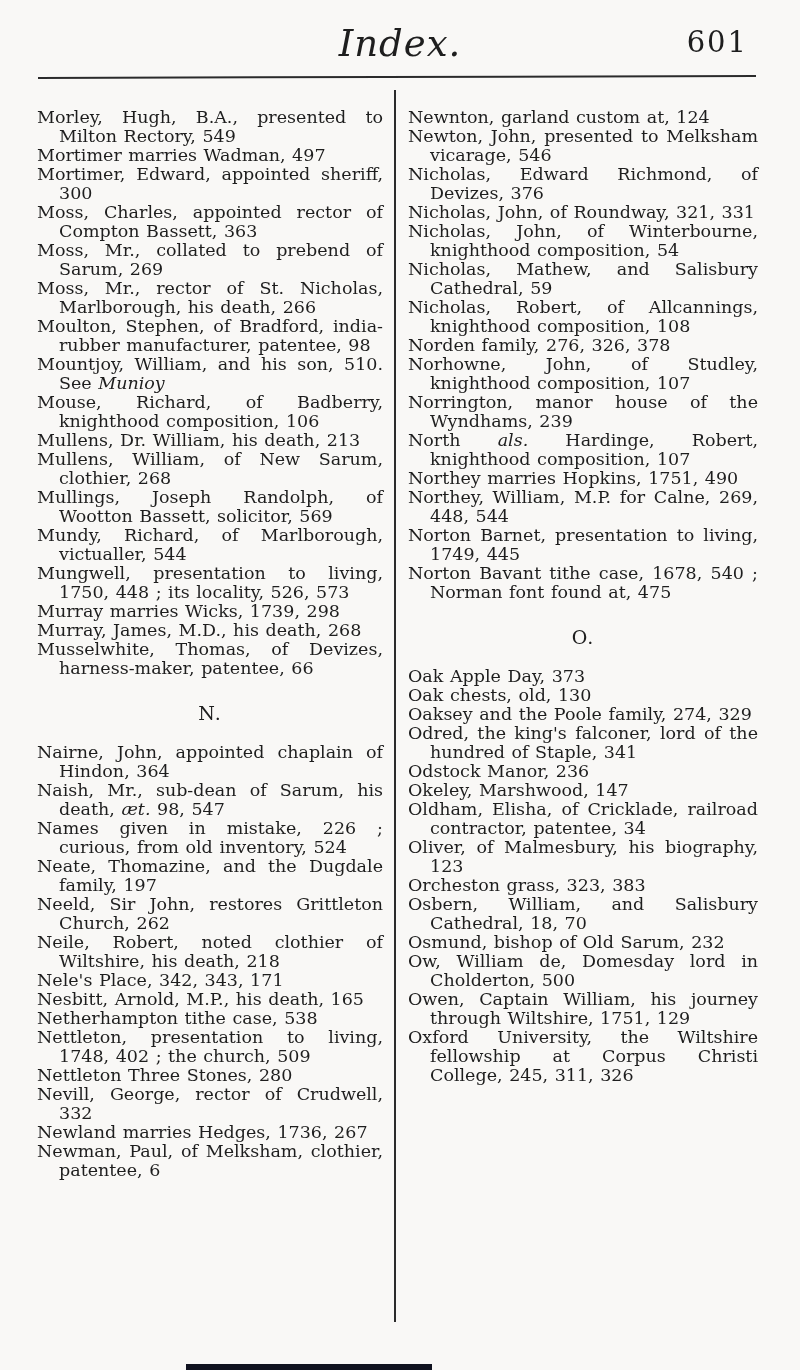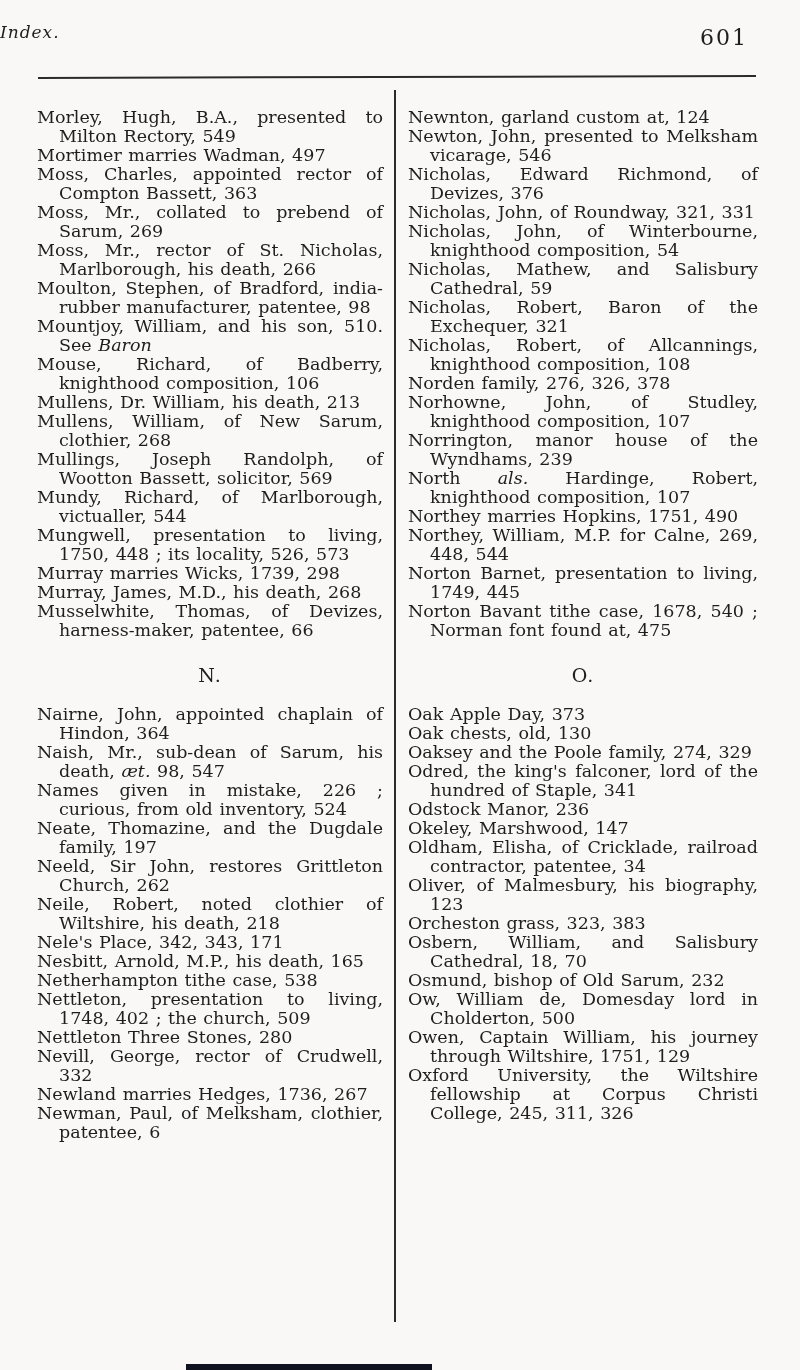--- a/index.html
+++ b/index.html
@@ -19,30 +19,30 @@
     position: absolute;
     top: 22px;
     left: 0;
     width: 100%;
     height: 40px;
   }
   .page-title {
     position: absolute;
     left: 0;
     width: 100%;
-    text-align: left;
+    text-align: center;
     font-style: italic;
-    font-size: 17px;
+    font-size: 37px;
     letter-spacing: 1px;
   }
   .page-number {
     position: absolute;
     right: 52px;
     top: 3px;
-    font-size: 22px;
+    font-size: 29px;
     letter-spacing: 2px;
     margin-left: 12px;
   }
   .header-rule {
     position: absolute;
     top: 76px;
     left: 38px;
     width: 718px;
     height: 2px;
     background: #2b2b2b;
@@ -98,25 +98,26 @@
   <div class="page-title">Index.</div>
   <div class="page-number">601</div>
 </div>
 
 <div class="header-rule"></div>
 <div class="column-divider"></div>
 
 <div id="column-left" class="index-column left">
     <div class="entry">Morley, Hugh, B.A., presented to Milton Rectory, 549</div>
     <div class="entry">Mortimer marries Wadman, 497</div>
+    <div class="entry">Mortimer, Edward, appointed sheriff, 300</div>
     <div class="entry">Moss, Charles, appointed rector of Compton Bassett, 363</div>
     <div class="entry">Moss, Mr., collated to prebend of Sarum, 269</div>
     <div class="entry">Moss, Mr., rector of St. Nicholas, Marlborough, his death, 266</div>
     <div class="entry">Moulton, Stephen, of Bradford, india-rubber manufacturer, patentee, 98</div>
-    <div class="entry">Mountjoy, William, and his son, 510. See <i>Baron</i></div>
+    <div class="entry">Mountjoy, William, and his son, 510. See <i>Munioy</i></div>
     <div class="entry">Mouse, Richard, of Badberry, knighthood composition, 106</div>
     <div class="entry">Mullens, Dr. William, his death, 213</div>
     <div class="entry">Mullens, William, of New Sarum, clothier, 268</div>
     <div class="entry">Mullings, Joseph Randolph, of Wootton Bassett, solicitor, 569</div>
     <div class="entry">Mundy, Richard, of Marlborough, victualler, 544</div>
     <div class="entry">Mungwell, presentation to living, 1750, 448 ; its locality, 526, 573</div>
     <div class="entry">Murray marries Wicks, 1739, 298</div>
     <div class="entry">Murray, James, M.D., his death, 268</div>
     <div class="entry">Musselwhite, Thomas, of Devizes, harness-maker, patentee, 66</div>
     <div class="section-heading">N.</div>
@@ -135,21 +136,20 @@
     <div class="entry">Newland marries Hedges, 1736, 267</div>
     <div class="entry">Newman, Paul, of Melksham, clothier, patentee, 6</div>
   </div>
 <div id="column-right" class="index-column right">
     <div class="entry">Newnton, garland custom at, 124</div>
     <div class="entry">Newton, John, presented to Melksham vicarage, 546</div>
     <div class="entry">Nicholas, Edward Richmond, of Devizes, 376</div>
     <div class="entry">Nicholas, John, of Roundway, 321, 331</div>
     <div class="entry">Nicholas, John, of Winterbourne, knighthood composition, 54</div>
     <div class="entry">Nicholas, Mathew, and Salisbury Cathedral, 59</div>
-    <div class="entry">Nicholas, Robert, Baron of the Exchequer, 321</div>
     <div class="entry">Nicholas, Robert, of Allcannings, knighthood composition, 108</div>
     <div class="entry">Norden family, 276, 326, 378</div>
     <div class="entry">Norhowne, John, of Studley, knighthood composition, 107</div>
     <div class="entry">Norrington, manor house of the Wyndhams, 239</div>
     <div class="entry">North <i>als.</i> Hardinge, Robert, knighthood composition, 107</div>
     <div class="entry">Northey marries Hopkins, 1751, 490</div>
     <div class="entry">Northey, William, M.P. for Calne, 269, 448, 544</div>
     <div class="entry">Norton Barnet, presentation to living, 1749, 445</div>
     <div class="entry">Norton Bavant tithe case, 1678, 540 ; Norman font found at, 475</div>
     <div class="section-heading">O.</div>

